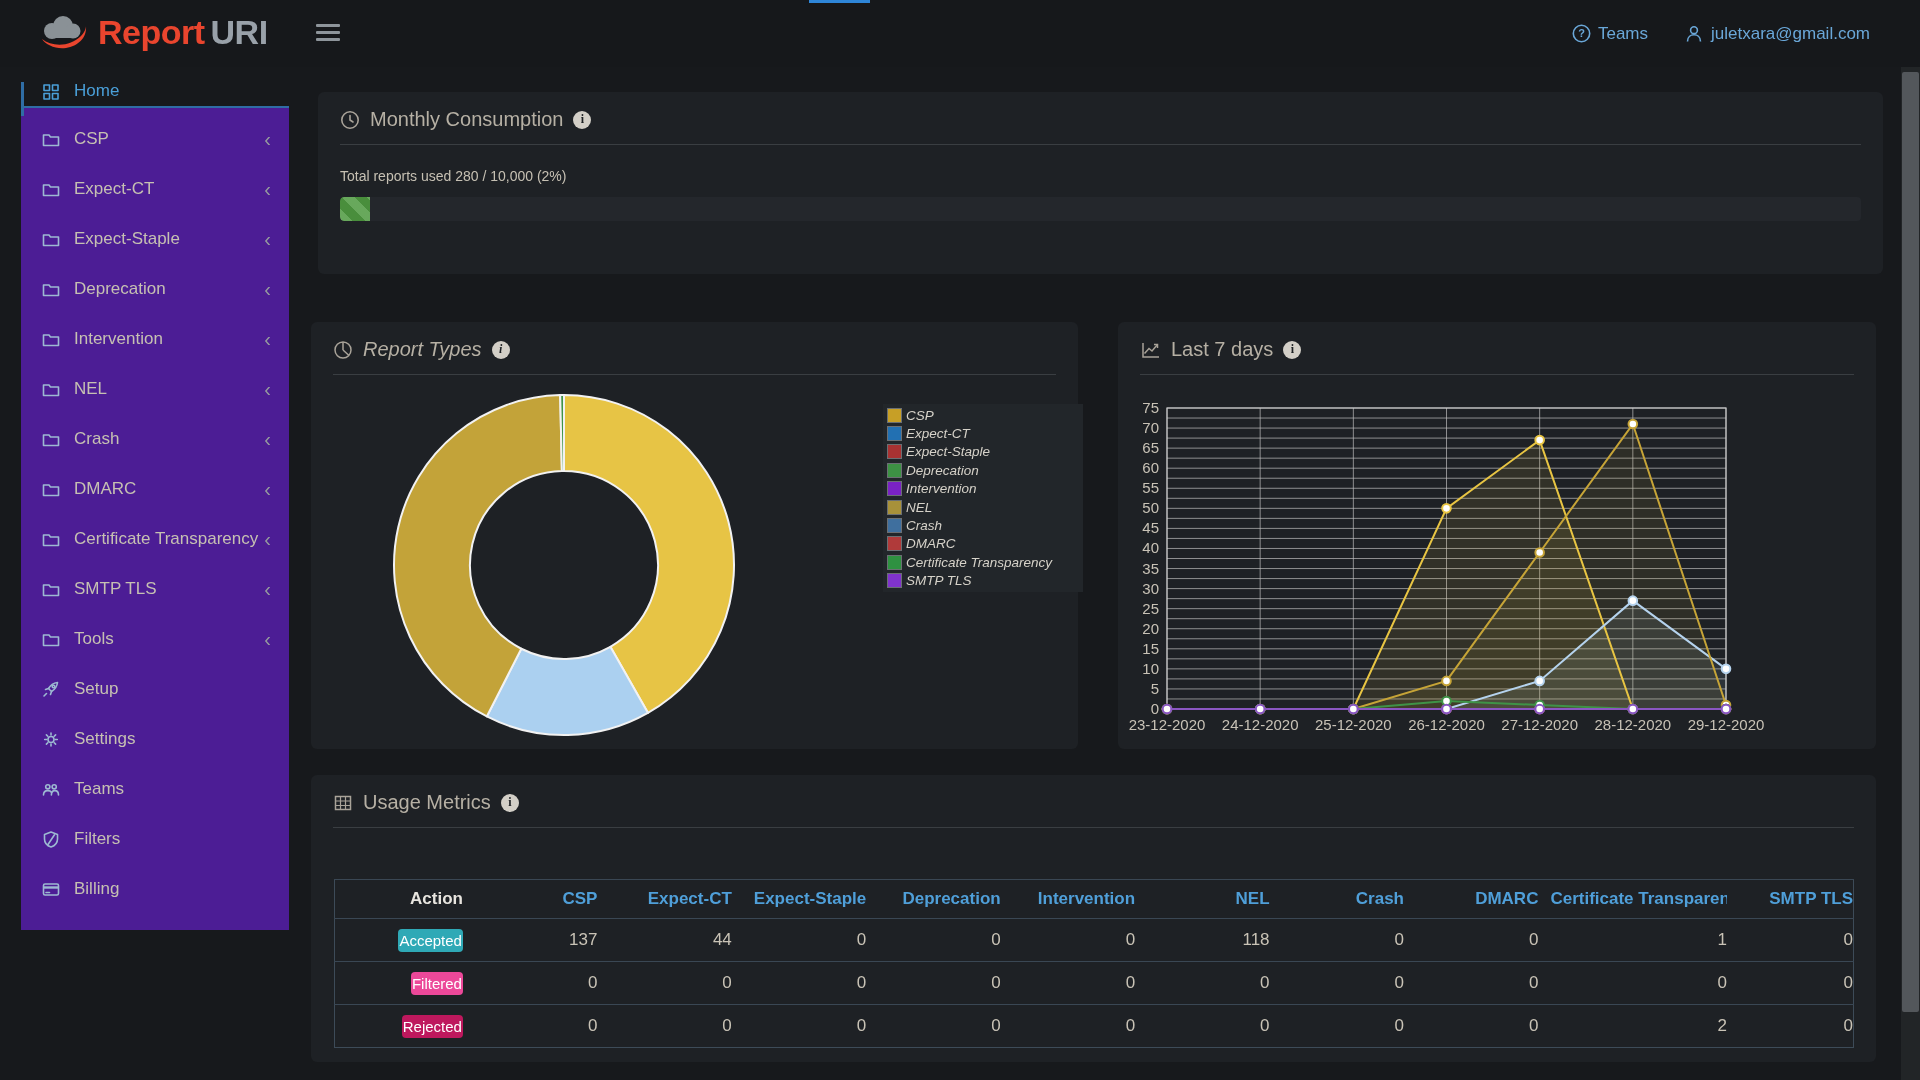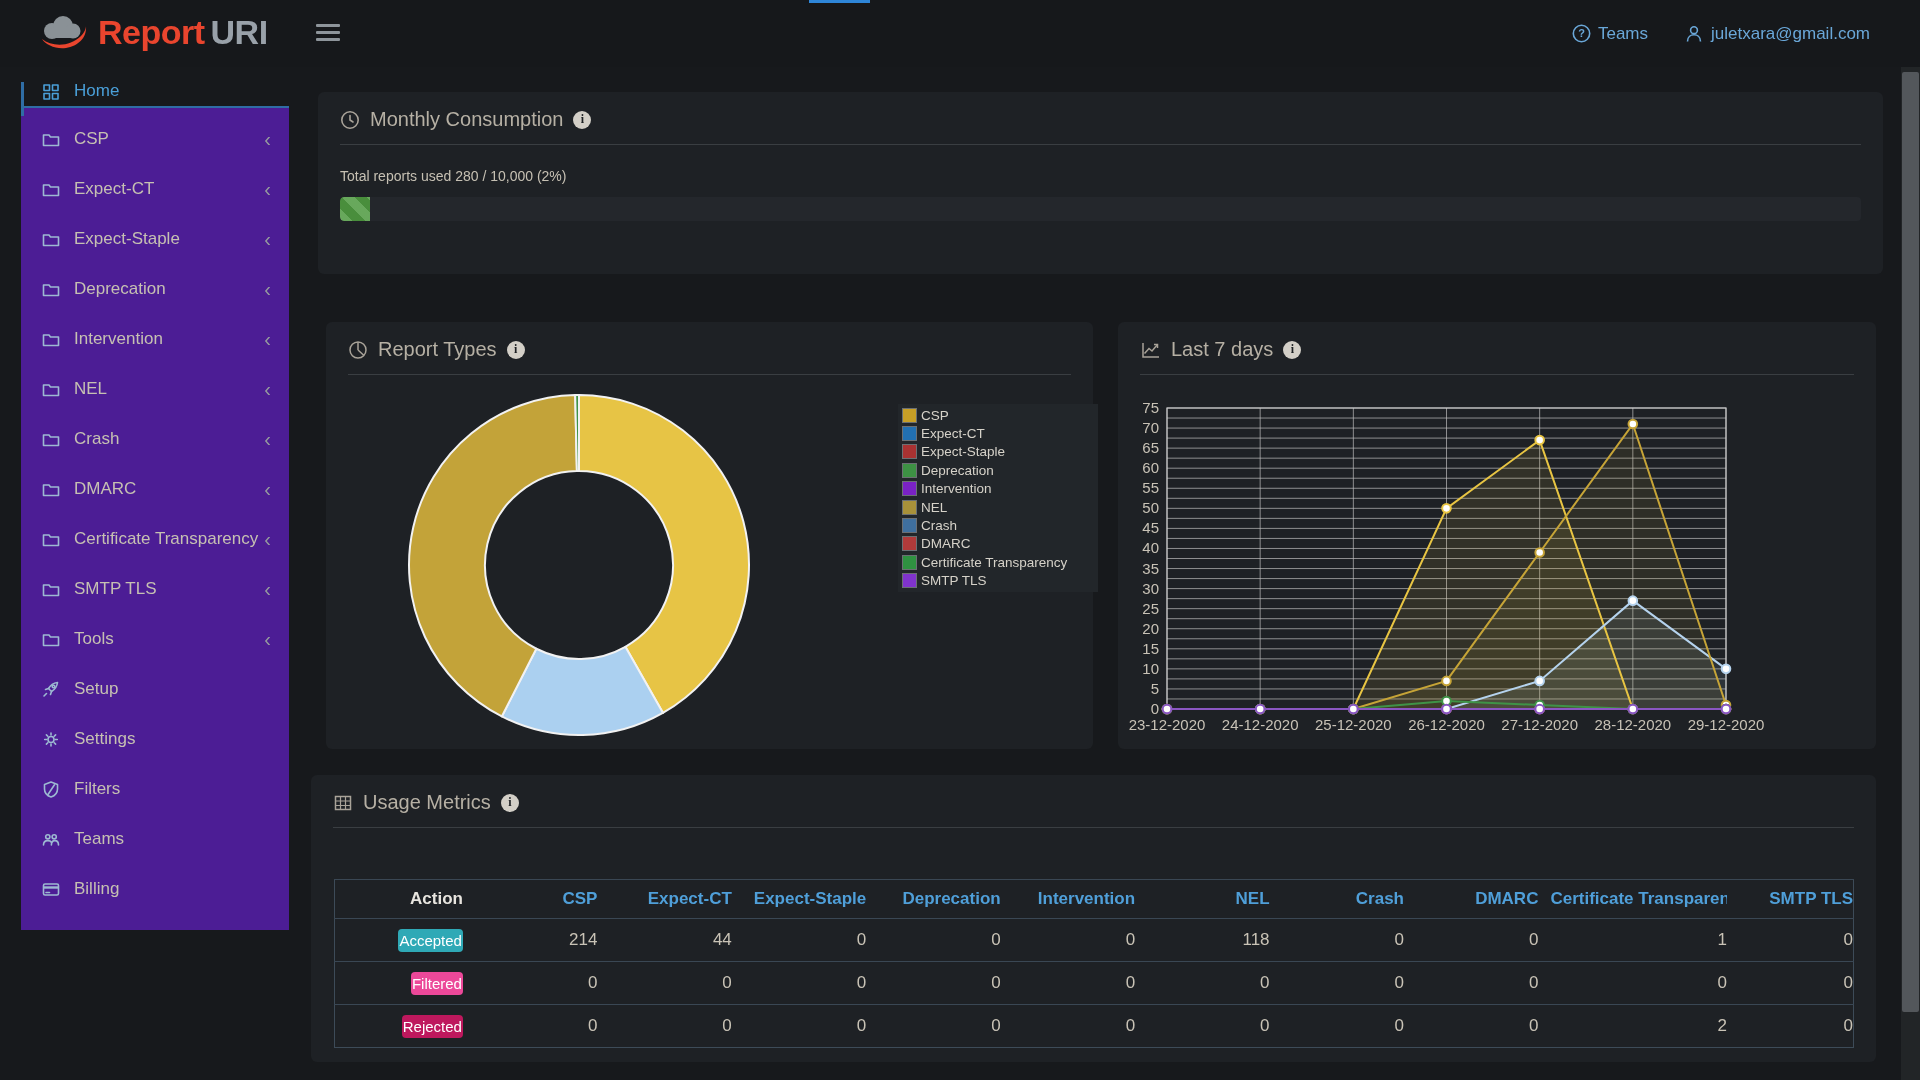--- a/index.html
+++ b/index.html
@@ -33,21 +33,21 @@
   
   .card{position:absolute;background:#1e2125;border-radius:6px;}
   .card-head{display:flex;align-items:center;gap:10px;padding:16px 22px 0 22px;
     font-size:20px;color:#b6b0a4;}
   .card-head .hicon{display:flex;align-items:center;}
   .info-i{width:18px;height:18px;border-radius:50%;background:#d3cfc7;color:#1d2023;
     font-size:12px;font-weight:bold;display:inline-flex;align-items:center;justify-content:center;
     font-family:"Liberation Serif",serif;cursor:pointer;}
   .divider{border-top:1px solid #3a3e42;margin:13px 22px 0 22px;}
   #card-monthly{left:318px;top:92px;width:1565px;height:182px;}
-  #card-reporttypes{left:326px;top:322px;width:767px;height:427px;}
+  #card-reporttypes{left:311px;top:322px;width:767px;height:427px;font-style:italic;}
   #card-last7{left:1118px;top:322px;width:758px;height:427px;}
   #card-usage{left:311px;top:775px;width:1565px;height:287px;}
   .usage-text{padding:23px 22px 0 22px;font-size:14px;color:#c6c0b3;}
   .progress{margin:13px 22px 0 22px;height:24px;background:#24272c;border-radius:4px;overflow:hidden;}
   .progress .fill{height:100%;border-radius:4px 0 0 4px;
     background-image:repeating-linear-gradient(45deg,rgba(255,255,255,0.14) 0 9px,rgba(255,255,255,0) 9px 18px);}
   
   .legend{position:absolute;left:572px;top:82px;width:196px;background:#22262a;padding:2px 0 2px 4px;}
   .legend-row{display:flex;align-items:center;height:18.4px;cursor:pointer;}
   .legend-swatch{width:13px;height:13px;border:1px solid #6b6f73;margin-right:4px;flex:0 0 auto;}
@@ -237,35 +237,35 @@
           <svg width="20" height="19" viewBox="0 0 20 19">
             <circle cx="10" cy="9.5" r="3" fill="none" stroke="#9db9d2" stroke-width="1.6" stroke-linejoin="round" stroke-linecap="round"></circle>
             <path d="M10 3 V5 M10 14 V16 M3.7 9.5 H5.7 M14.3 9.5 H16.3 M5.4 4.9 L6.8 6.3 M13.2 12.7 L14.6 14.1 M14.6 4.9 L13.2 6.3 M6.8 12.7 L5.4 14.1" fill="none" stroke="#9db9d2" stroke-width="1.6" stroke-linejoin="round" stroke-linecap="round"></path>
           </svg>
         </span>
         <span>Settings</span>
       </div>
       <div class="side-item">
         <span class="ic">
           <svg width="20" height="19" viewBox="0 0 20 19">
-            <path d="M10 2 L16.5 4.5 V9 C16.5 13 13.8 15.8 10 17 C6.2 15.8 3.5 13 3.5 9 V4.5 Z" fill="none" stroke="#9db9d2" stroke-width="1.6" stroke-linejoin="round" stroke-linecap="round"></path>
-            <path d="M13.5 4.8 L7 14.5" fill="none" stroke="#9db9d2" stroke-width="1.6" stroke-linejoin="round" stroke-linecap="round"></path>
-          </svg>
-        </span>
-        <span>Filters</span>
-      </div>
-      <div class="side-item">
-        <span class="ic">
-          <svg width="20" height="19" viewBox="0 0 20 19">
             <circle cx="6.8" cy="6.8" r="2.1" fill="none" stroke="#9db9d2" stroke-width="1.6" stroke-linejoin="round" stroke-linecap="round"></circle>
             <circle cx="13.2" cy="6.8" r="2.1" fill="none" stroke="#9db9d2" stroke-width="1.6" stroke-linejoin="round" stroke-linecap="round"></circle>
             <path d="M2.5 15 C2.5 11.8 4.8 10.6 6.8 10.6 C8.8 10.6 10 11.5 10.4 12.3 M10.4 15 C10.4 12.3 12 10.6 13.8 10.6 C15.6 10.6 17.5 11.8 17.5 15" fill="none" stroke="#9db9d2" stroke-width="1.6" stroke-linejoin="round" stroke-linecap="round"></path>
           </svg>
         </span>
         <span>Teams</span>
+      </div>
+      <div class="side-item">
+        <span class="ic">
+          <svg width="20" height="19" viewBox="0 0 20 19">
+            <path d="M10 2 L16.5 4.5 V9 C16.5 13 13.8 15.8 10 17 C6.2 15.8 3.5 13 3.5 9 V4.5 Z" fill="none" stroke="#9db9d2" stroke-width="1.6" stroke-linejoin="round" stroke-linecap="round"></path>
+            <path d="M13.5 4.8 L7 14.5" fill="none" stroke="#9db9d2" stroke-width="1.6" stroke-linejoin="round" stroke-linecap="round"></path>
+          </svg>
+        </span>
+        <span>Filters</span>
       </div>
       <div class="side-item">
         <span class="ic">
           <svg width="20" height="19" viewBox="0 0 20 19">
             <rect x="2.5" y="4" width="15" height="11" rx="1.5" fill="none" stroke="#9db9d2" stroke-width="1.6" stroke-linejoin="round" stroke-linecap="round"></rect>
             <path d="M2.5 7.5 H17.5" stroke="#9db9d2" stroke-width="2.4"></path>
             <path d="M5 12.5 H8.5" fill="none" stroke="#9db9d2" stroke-width="1.6" stroke-linejoin="round" stroke-linecap="round"></path>
           </svg>
         </span>
         <span>Billing</span>
@@ -562,21 +562,21 @@
           <th>Deprecation</th>
           <th>Intervention</th>
           <th>NEL</th>
           <th>Crash</th>
           <th>DMARC</th>
           <th>Certificate Transparency</th>
           <th>SMTP TLS</th>
         </tr>
         <tr>
           <td><span class="badge" style="background:#2fa9b6">Accepted</span></td>
-          <td>214</td>
+          <td>137</td>
           <td>44</td>
           <td>0</td>
           <td>0</td>
           <td>0</td>
           <td>118</td>
           <td>0</td>
           <td>0</td>
           <td>1</td>
           <td>0</td>
         </tr>

